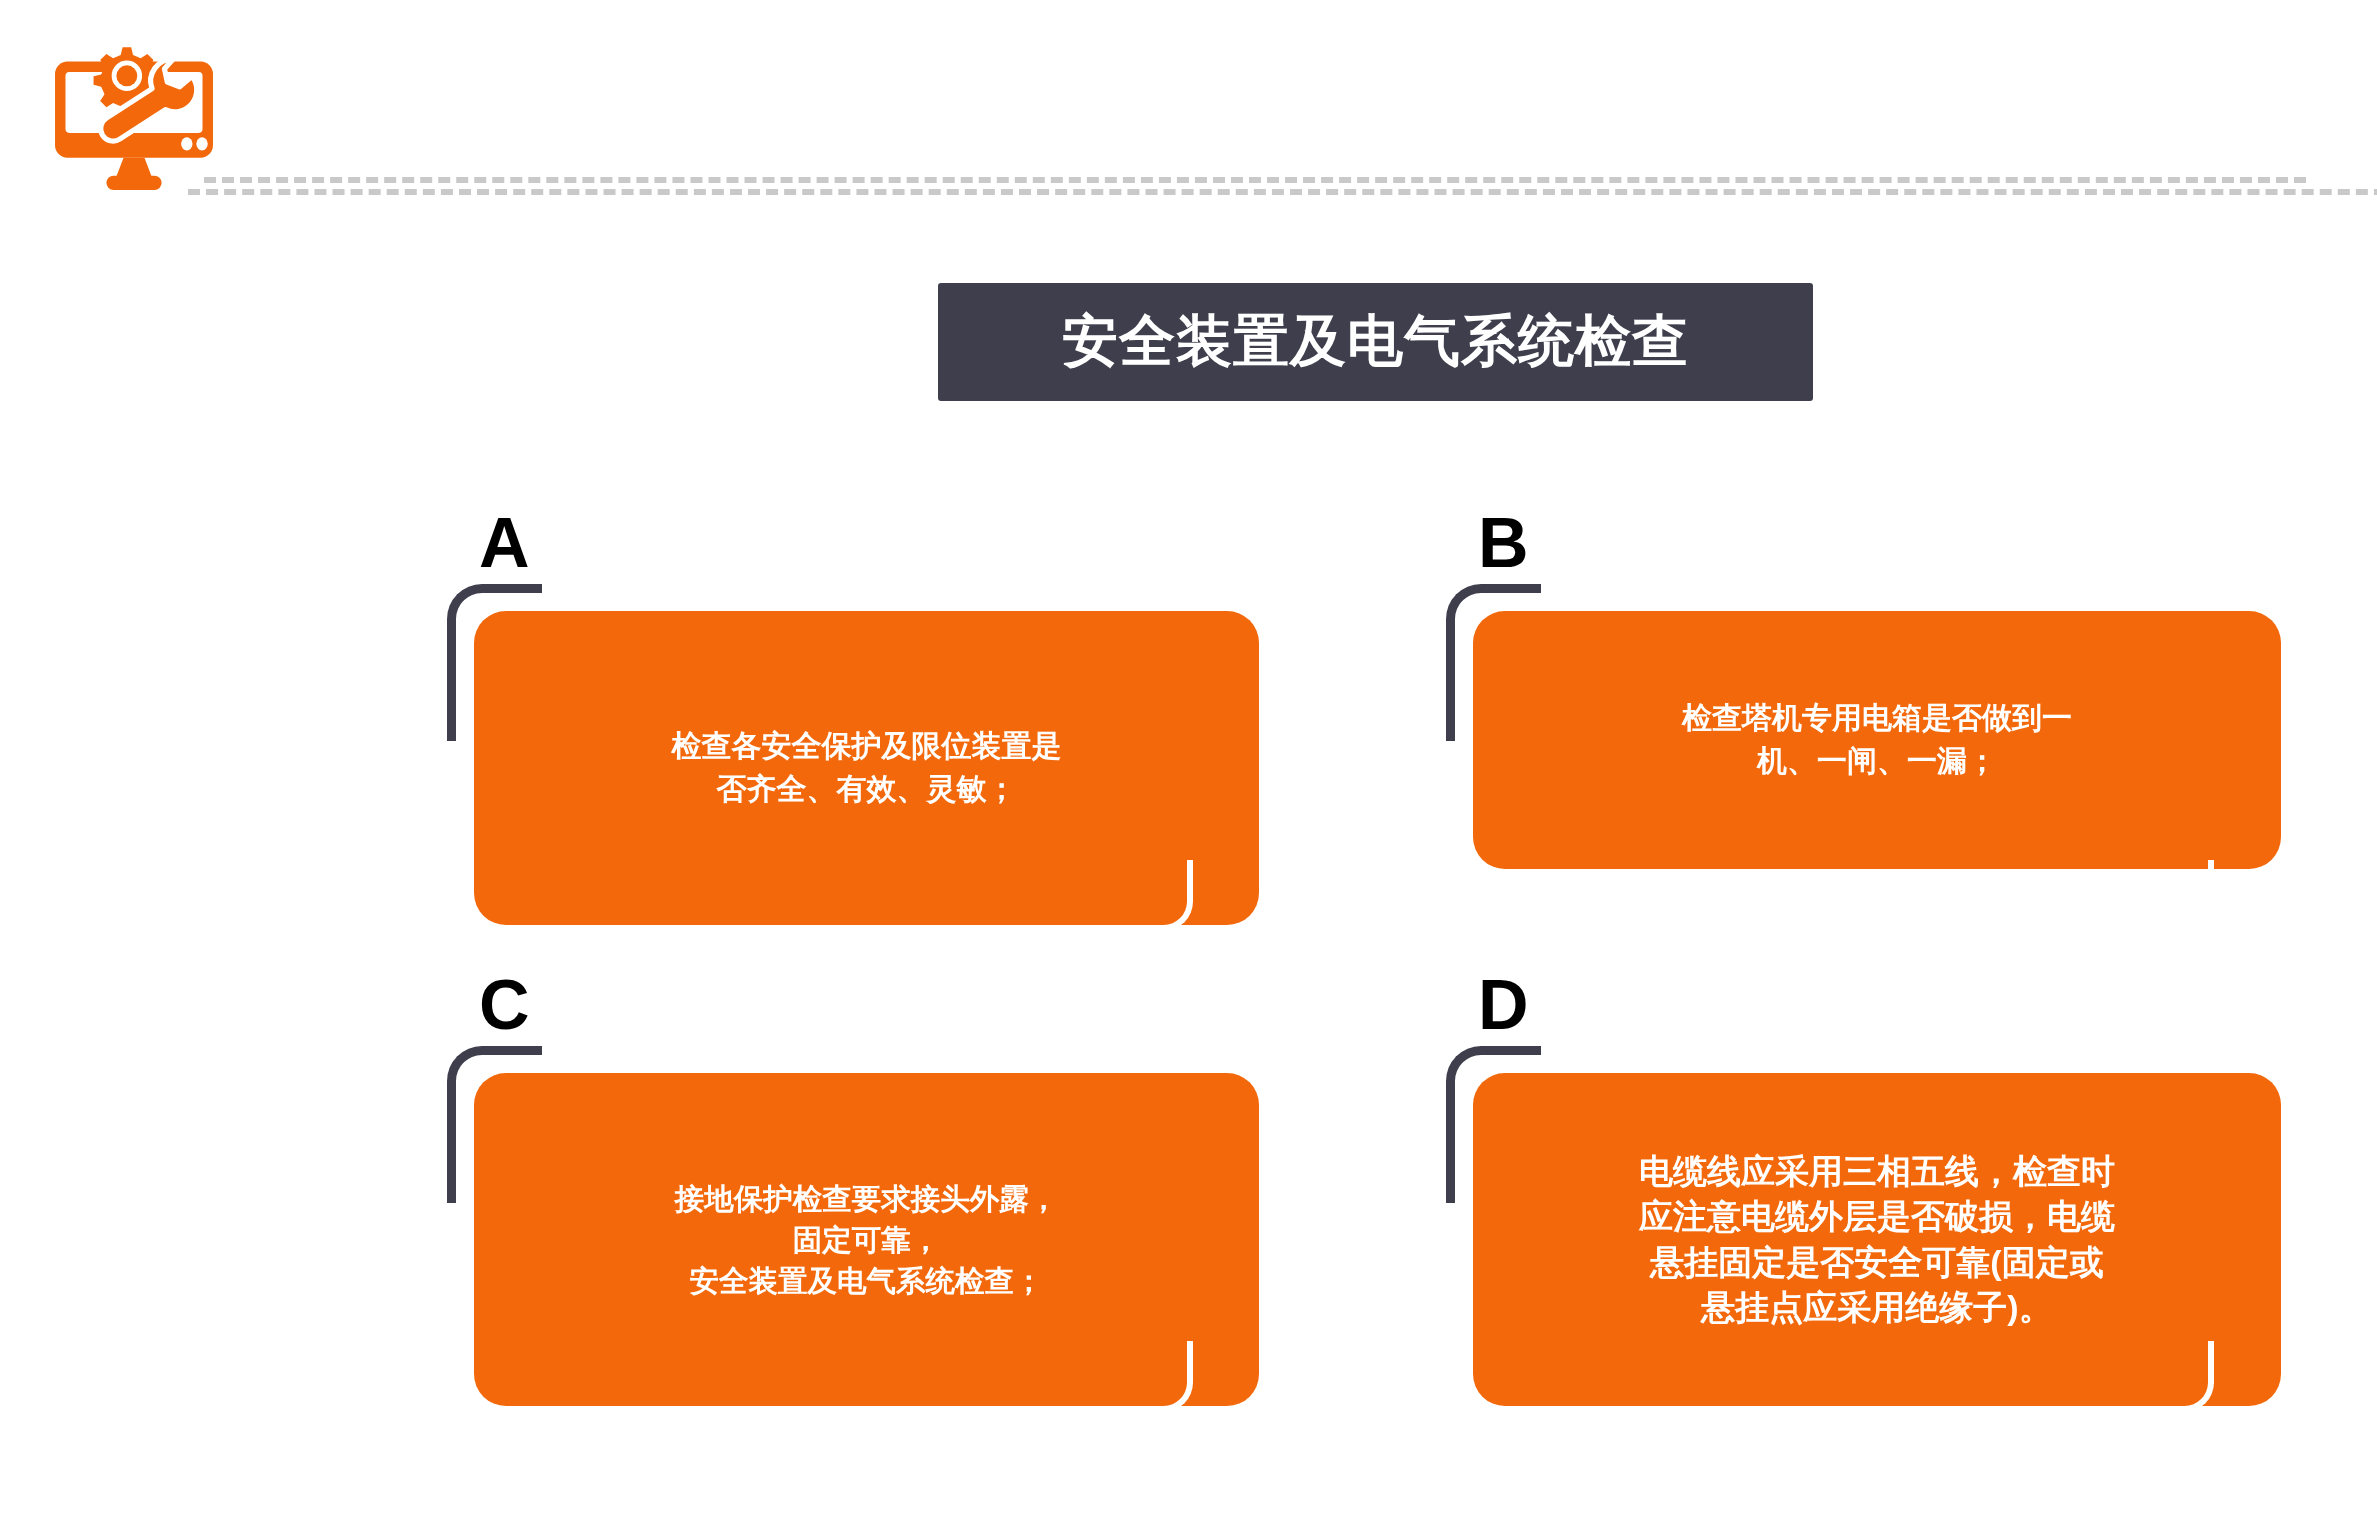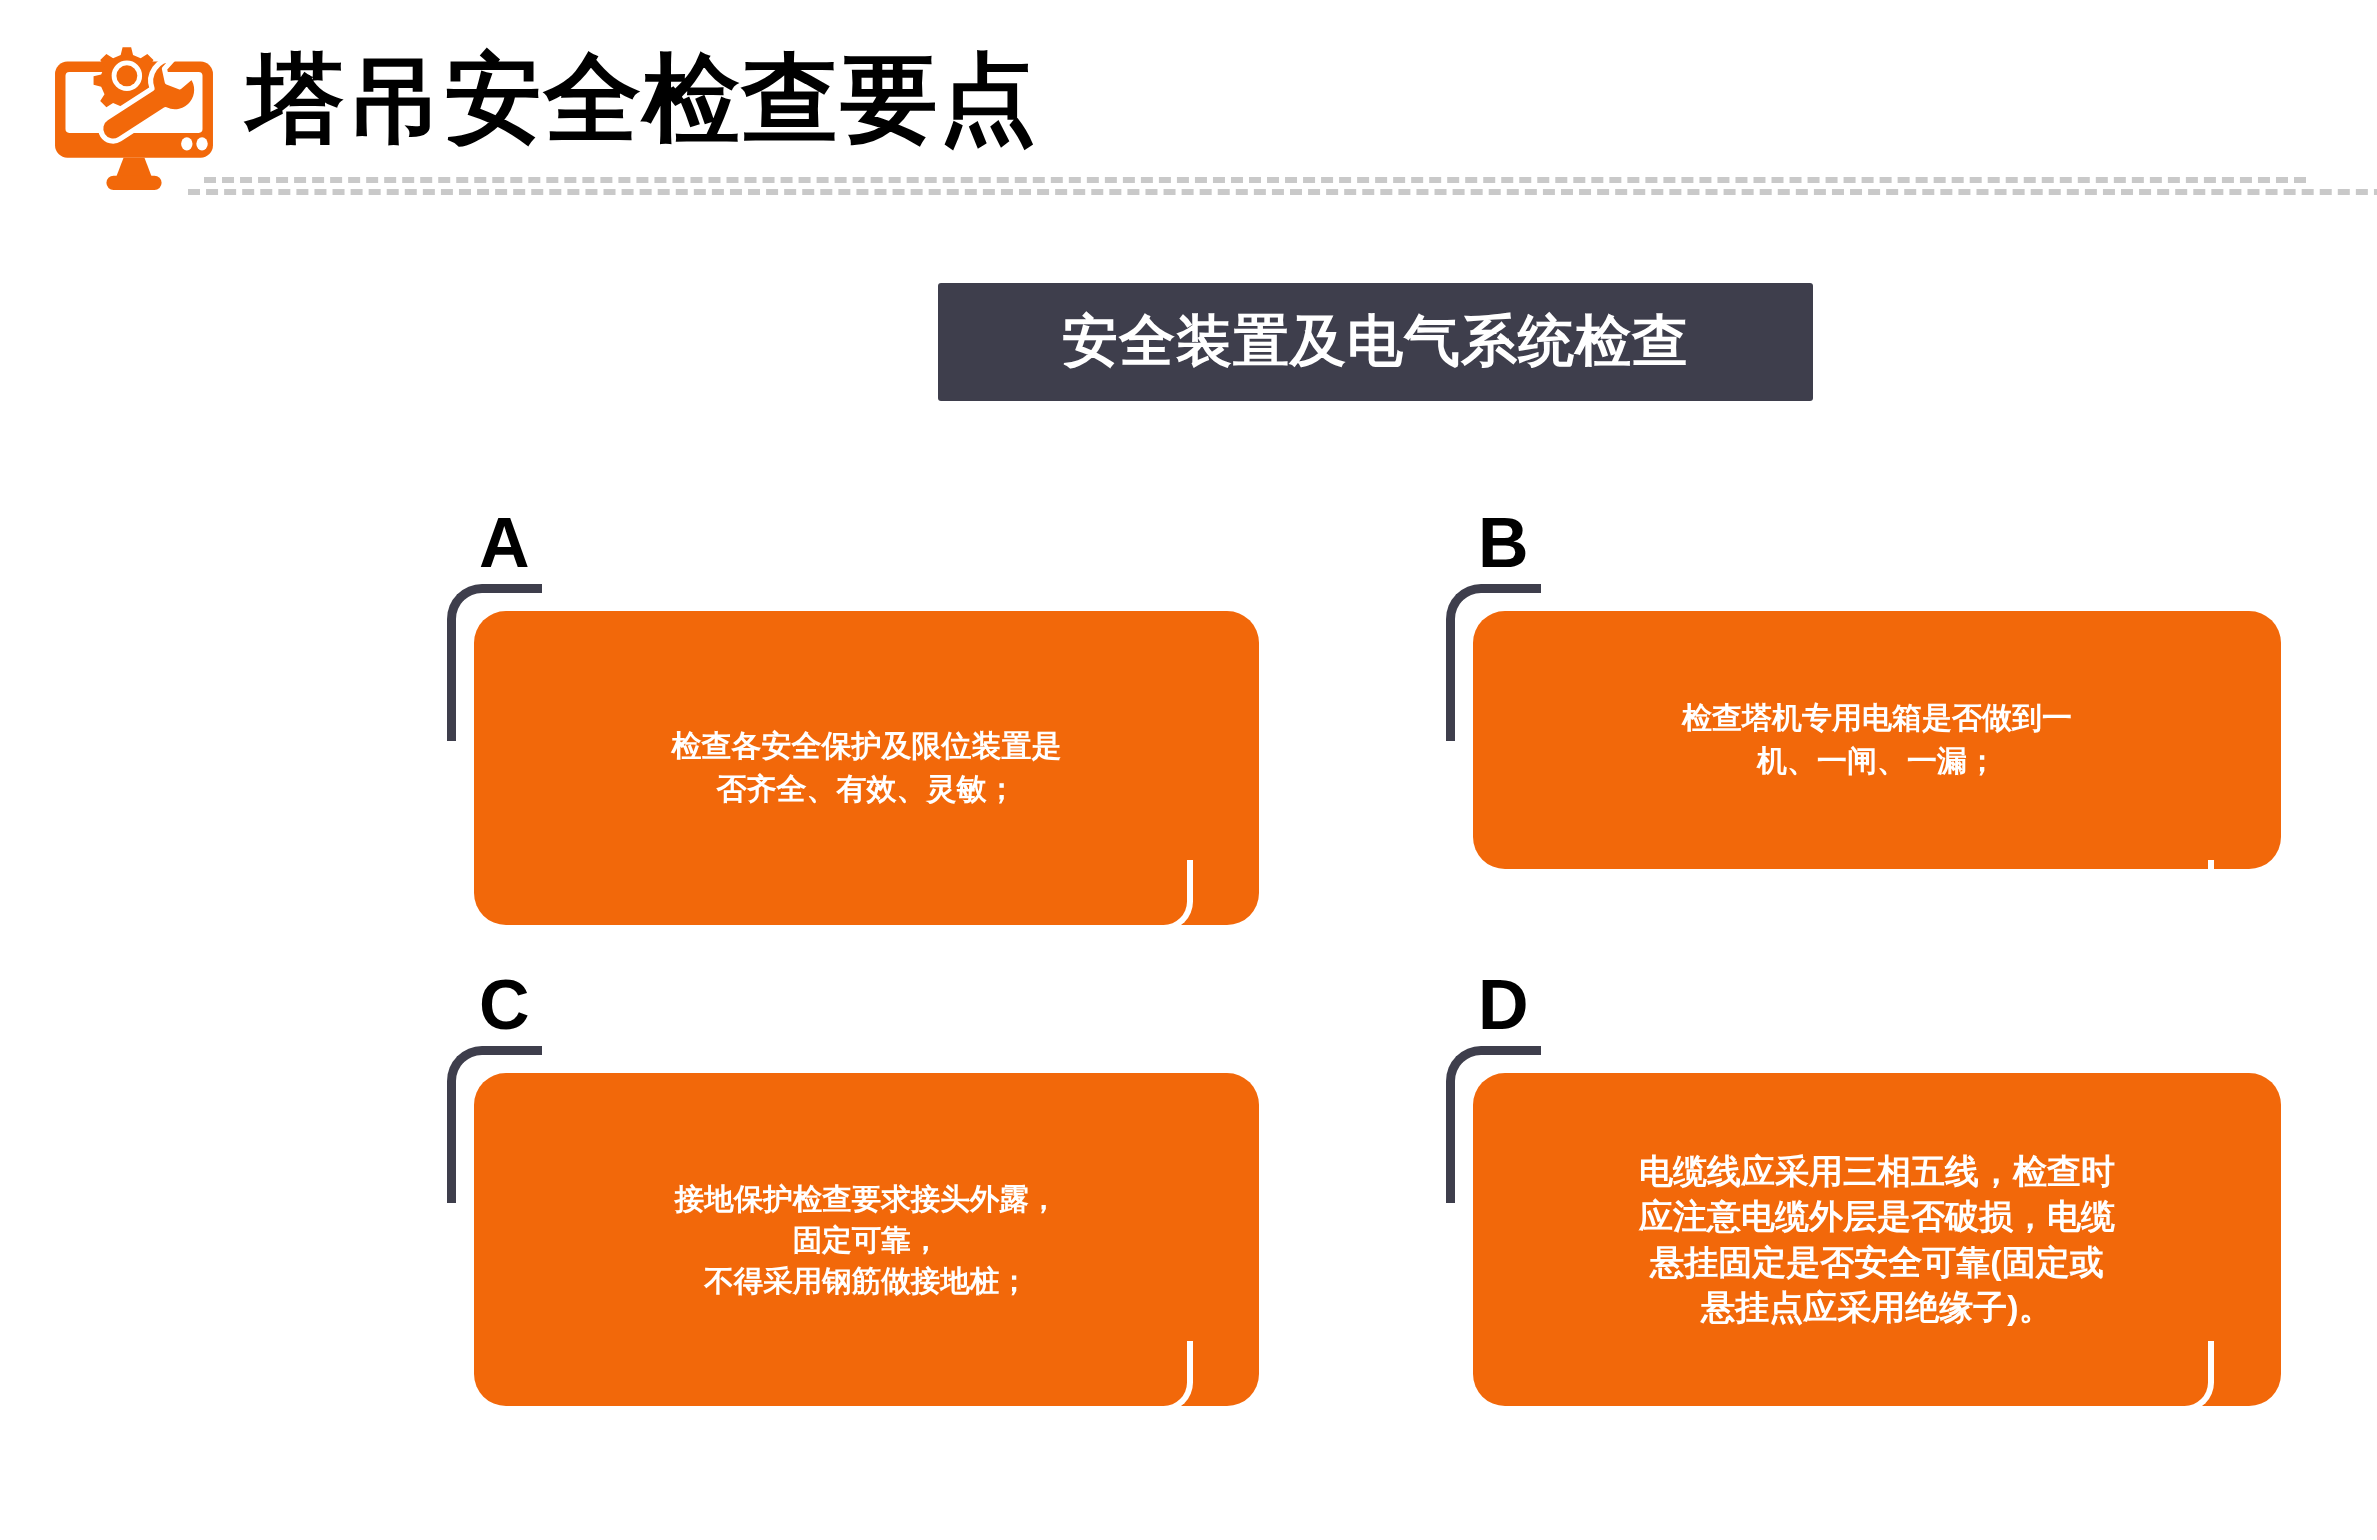--- a/index.html
+++ b/index.html
@@ -177,21 +177,20 @@
       </g>
       <circle cx="155" cy="90" r="32" fill="#ffffff"></circle>
       <circle cx="155" cy="90" r="22" fill="#f2680a"></circle>
 
       <g>
         <path d="M252 55 a46 46 0 0 0 -44 62 l-96 62 a26 26 0 0 0 28 44 l96 -62 a46 46 0 0 0 56 -70 l-26 22 l-26 -10 l-6 -28 z" fill="#f2680a" stroke="#ffffff" stroke-width="11" stroke-linejoin="round"></path>
       </g>
     </svg>
   </div>
 
-  <div id="header-title">塔吊安全检查要点</div>
 
   <div class="divider" id="divider-top"></div>
   <div class="divider" id="divider-bottom"></div>
 </div>
 
 <div id="section-banner">
   <span id="section-banner-label">安全装置及电气系统检查</span>
 </div>
 
 <div class="card-group" id="card-a">
@@ -213,21 +212,21 @@
   </div>
   <div class="card-bracket-white"></div>
 </div>
 
 <div class="card-group" id="card-c">
   <div class="card-letter">C</div>
   <div class="card-bracket-dark"></div>
   <div class="card-box">
     <div class="card-text">接地保护检查要求接头外露，
 固定可靠，
-不得采用钢筋做接地桩；</div>
+安全装置及电气系统检查；</div>
   </div>
   <div class="card-bracket-white"></div>
 </div>
 
 <div class="card-group" id="card-d">
   <div class="card-letter">D</div>
   <div class="card-bracket-dark"></div>
   <div class="card-box">
     <div class="card-text">电缆线应采用三相五线，检查时
 应注意电缆外层是否破损，电缆

